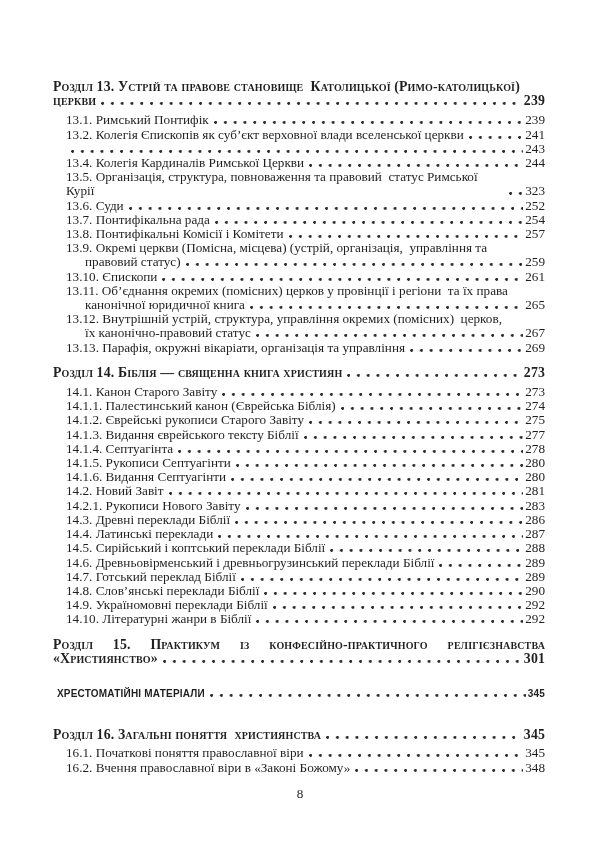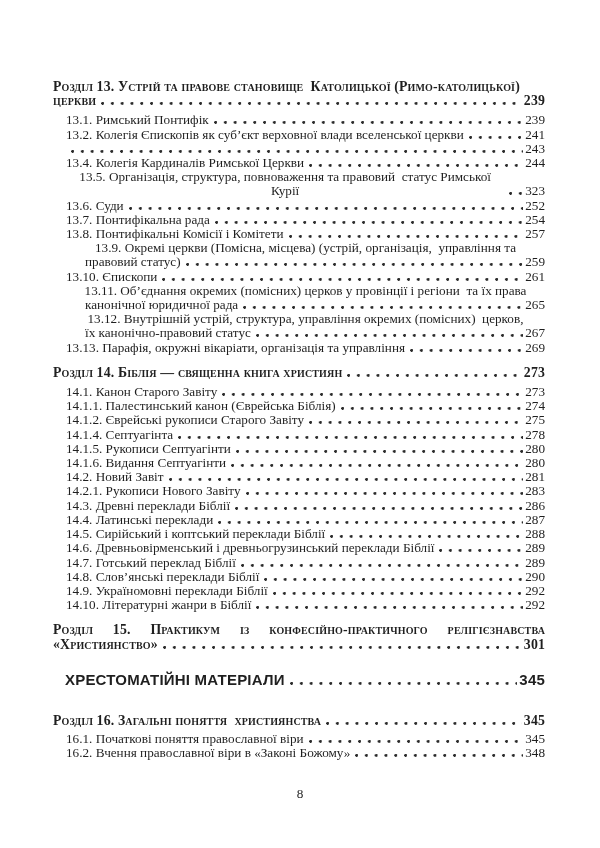--- a/index.html
+++ b/index.html
@@ -37,29 +37,29 @@
     font-size: 13.8px;
     letter-spacing: 0.15px;
     margin: 11px 0 5px 0;
   }
   .block.chapter:first-child { margin-top: 0; }
 
   
   .block.heading-sans {
     font-family: "Liberation Sans", "DejaVu Sans", sans-serif;
     font-weight: bold;
-    font-size: 15px;
+    font-size: 10px;
     letter-spacing: 0.2px;
-    margin: 21px 0 3px 12px;
+    margin: 21px 0 3px 4px;
   }
   .block.heading-sans + .block.chapter { margin-top: 27px; margin-bottom: 4px; }
 
   
   .block.entry { padding-left: 32px; }
-  .block.entry > :first-child { margin-left: -19px; text-align: center; }
+  .block.entry > :first-child { margin-left: -19px; }
 
   .line { white-space: pre-wrap; }
   .line.justified {
     white-space: normal;
     text-align: justify;
     text-align-last: justify;
   }
 
   .lastline {
     display: flex;
@@ -170,21 +170,21 @@
       <div class="block entry">
         <div class="lastline">
           <span class="text">13.10. Єпископи</span>
           <span class="leader"></span>
           <span class="pagenum">261</span>
         </div>
       </div>
       <div class="block entry">
         <div class="line">13.11. Об’єднання окремих (помісних) церков у провінції і регіони  та їх права</div>
         <div class="lastline">
-          <span class="text">канонічної юридичної рада</span>
+          <span class="text">канонічної юридичної книга</span>
           <span class="leader"></span>
           <span class="pagenum">265</span>
         </div>
       </div>
       <div class="block entry">
         <div class="line">13.12. Внутрішній устрій, структура, управління окремих (помісних)  церков,</div>
         <div class="lastline">
           <span class="text">їх канонічно-правовий статус</span>
           <span class="leader"></span>
           <span class="pagenum">267</span>
@@ -216,20 +216,27 @@
           <span class="text">14.1.1. Палестинський канон (Єврейська Біблія)</span>
           <span class="leader"></span>
           <span class="pagenum">274</span>
         </div>
       </div>
       <div class="block entry">
         <div class="lastline">
           <span class="text">14.1.2. Єврейські рукописи Старого Завіту</span>
           <span class="leader"></span>
           <span class="pagenum">275</span>
+        </div>
+      </div>
+      <div class="block entry">
+        <div class="lastline">
+          <span class="text">14.1.3. Видання єврейського тексту Біблії</span>
+          <span class="leader"></span>
+          <span class="pagenum">277</span>
         </div>
       </div>
       <div class="block entry">
         <div class="lastline">
           <span class="text">14.1.4. Септуагінта</span>
           <span class="leader"></span>
           <span class="pagenum">278</span>
         </div>
       </div>
       <div class="block entry">

